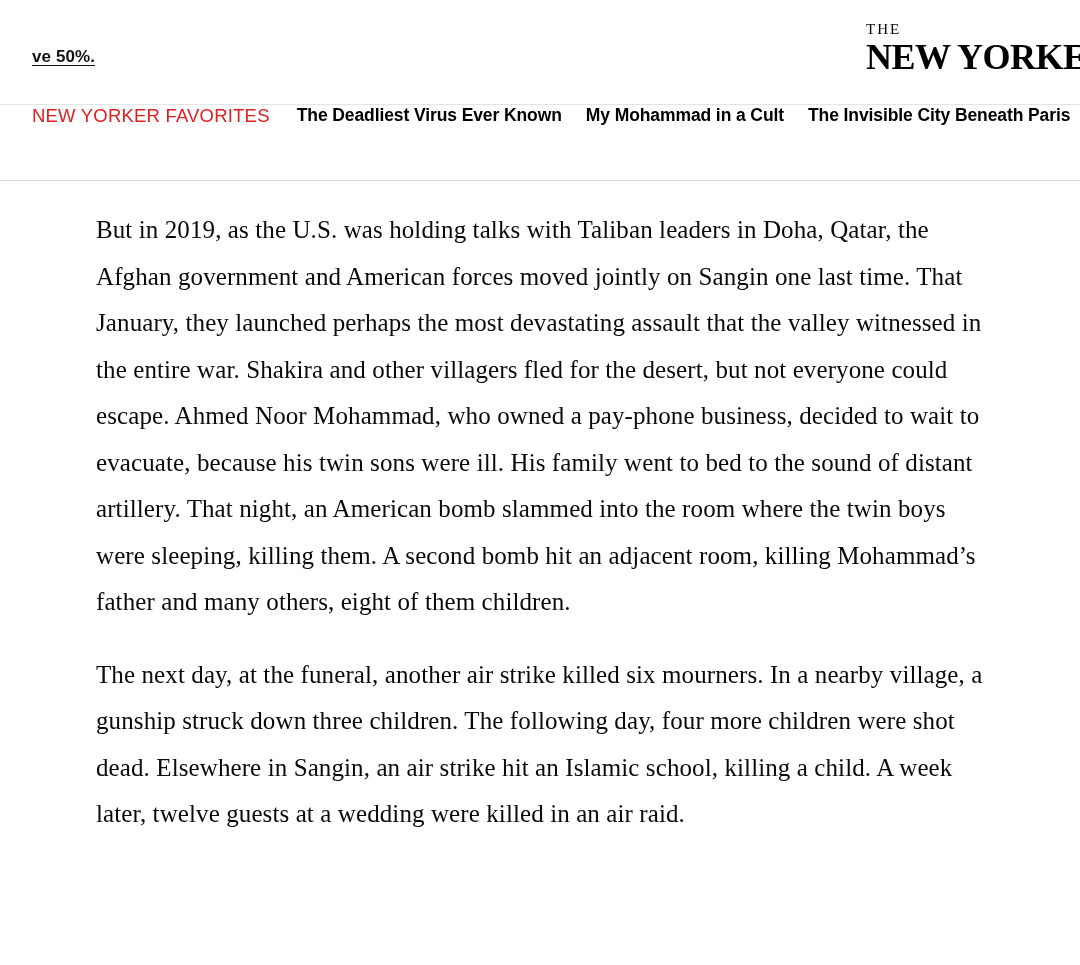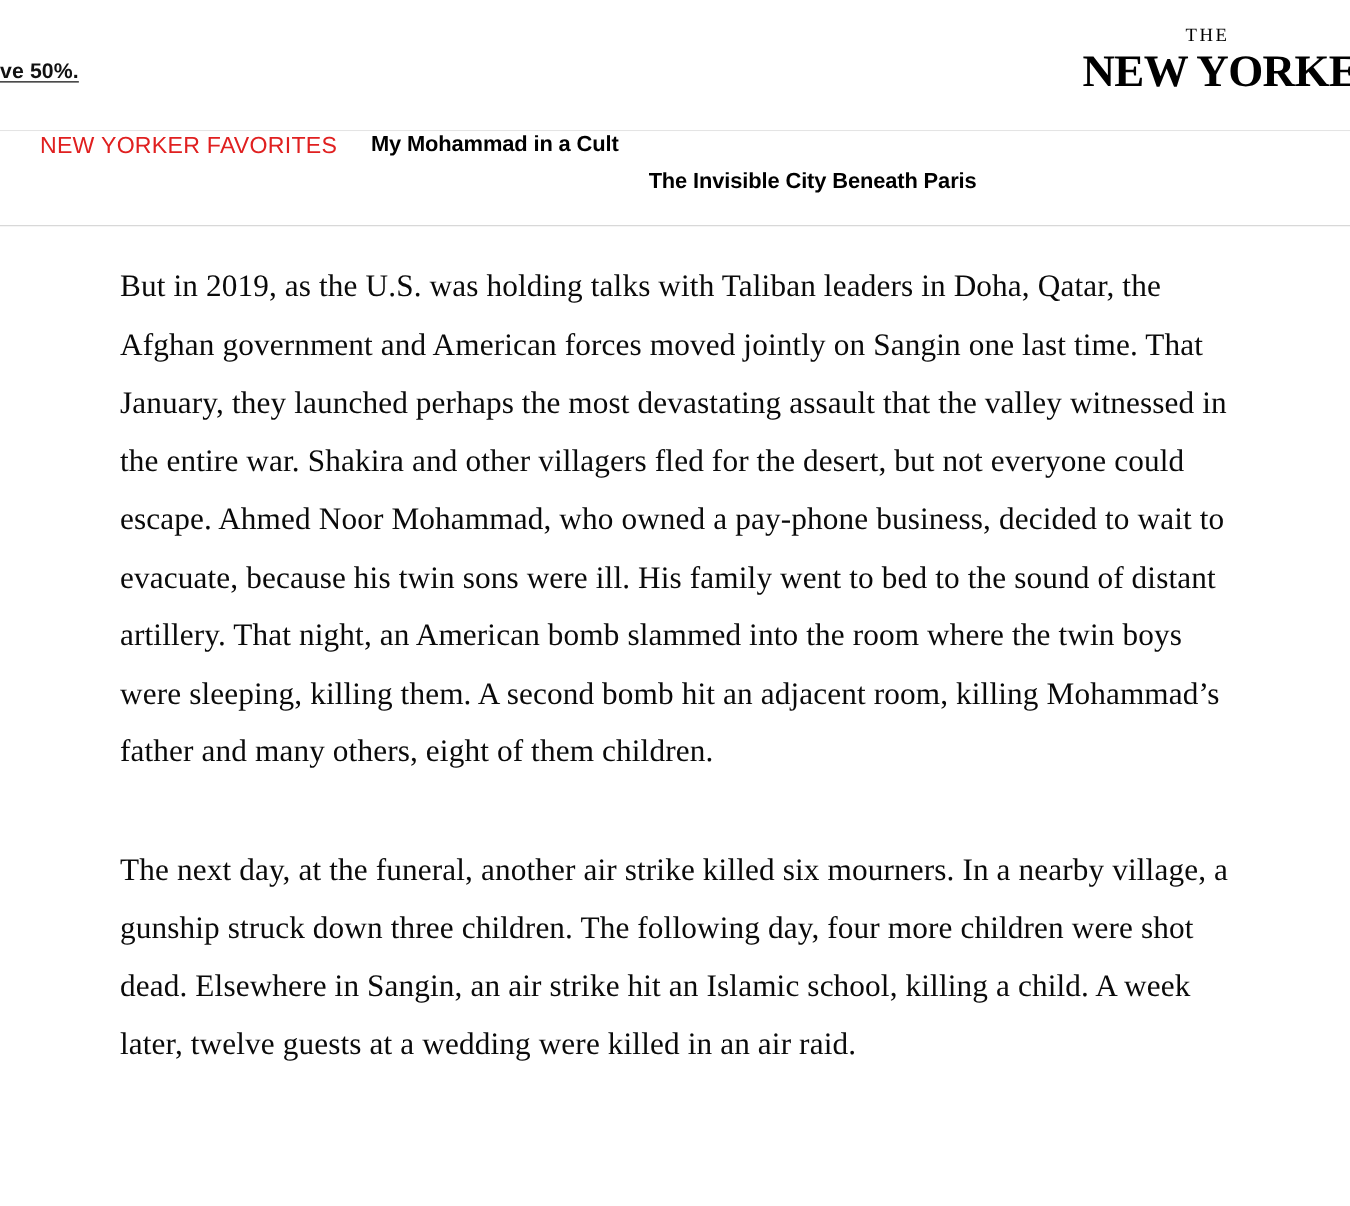--- a/index.html
+++ b/index.html
@@ -28,39 +28,40 @@
     top: 44px;
     width: 320px;
     height: 26px;
     display: flex;
     align-items: center;
     font-family: "Liberation Sans", sans-serif;
     font-size: 17px;
     color: #111111;
     overflow: hidden;
     white-space: nowrap;
+    padding-left: 32px;
   }
   .promo-strip .promo-text {
     text-decoration: underline;
     text-underline-offset: 3px;
     font-weight: 600;
     letter-spacing: .1px;
   }
   .promo-strip .promo-faded {
     color: #dcdcdc;
     margin-left: 18px;
     font-weight: 600;
   }
 
   .masthead {
     position: absolute;
     right: 14px;
     top: 22px;
     width: 200px;
-    text-align: center;
+    text-align: left;
     font-family: "Liberation Serif", serif;
     color: #000000;
     line-height: 1;
   }
   .masthead .the {
     font-size: 15px;
     letter-spacing: 2px;
     font-weight: 400;
     margin-bottom: 2px;
   }
@@ -92,56 +93,57 @@
     margin-right: 27px;
   }
   .fav-link {
     color: #000000;
     font-size: 17.5px;
     font-weight: 700;
     margin-right: 24px;
     text-decoration: none;
     letter-spacing: -0.1px;
   }
-  .fav-link:last-child { margin-right: 0; margin-top: 29px; }
+  .fav-link:last-child { margin-right: 0; }
 
   
   .article {
     padding: 26px 90px 0 96px;
     box-sizing: border-box;
   }
   .article p {
     font-family: "Liberation Serif", serif;
     font-size: 25px;
     line-height: 46.5px;
     color: #0a0a0a;
     margin: 0 0 14px 0;
     letter-spacing: .1px;
   }
-  .article p + p { margin-top: 48px; }
+  .article p + p { margin-top: 26px; }
 </style>
 </head>
 <body>
 
 <div class="top-band">
 
   <div class="promo-strip">
     <span class="promo-text">ve 50%.</span>
     <span class="promo-faded"></span>
   </div>
 
   <div class="masthead">
     <div class="the">THE</div>
     <div class="nyer">NEW YORKER</div>
   </div>
 
 </div>
 
 <div class="fav-bar">
   <span class="fav-label">NEW YORKER FAVORITES</span>
+  <a class="fav-link" href="#">The Deadliest Virus Ever Known</a>
   <a class="fav-link" href="#">My Mohammad in a Cult</a>
   <a class="fav-link" href="#">The Invisible City Beneath Paris</a>
 </div>
 
 <div class="article">
   <p>But in 2019, as the U.S. was holding talks with Taliban leaders in Doha, Qatar, the Afghan government and American forces moved jointly on Sangin one last time. That January, they launched perhaps the most devastating assault that the valley witnessed in the entire war. Shakira and other villagers fled for the desert, but not everyone could escape. Ahmed Noor Mohammad, who owned a pay-phone business, decided to wait to evacuate, because his twin sons were ill. His family went to bed to the sound of distant artillery. That night, an American bomb slammed into the room where the twin boys were sleeping, killing them. A second bomb hit an adjacent room, killing Mohammad’s father and many others, eight of them children.</p>
   <p>The next day, at the funeral, another air strike killed six mourners. In a nearby village, a gunship struck down three children. The following day, four more children were shot dead. Elsewhere in Sangin, an air strike hit an Islamic school, killing a child. A week later, twelve guests at a wedding were killed in an air raid.</p>
 </div>
 
 </body></html>

